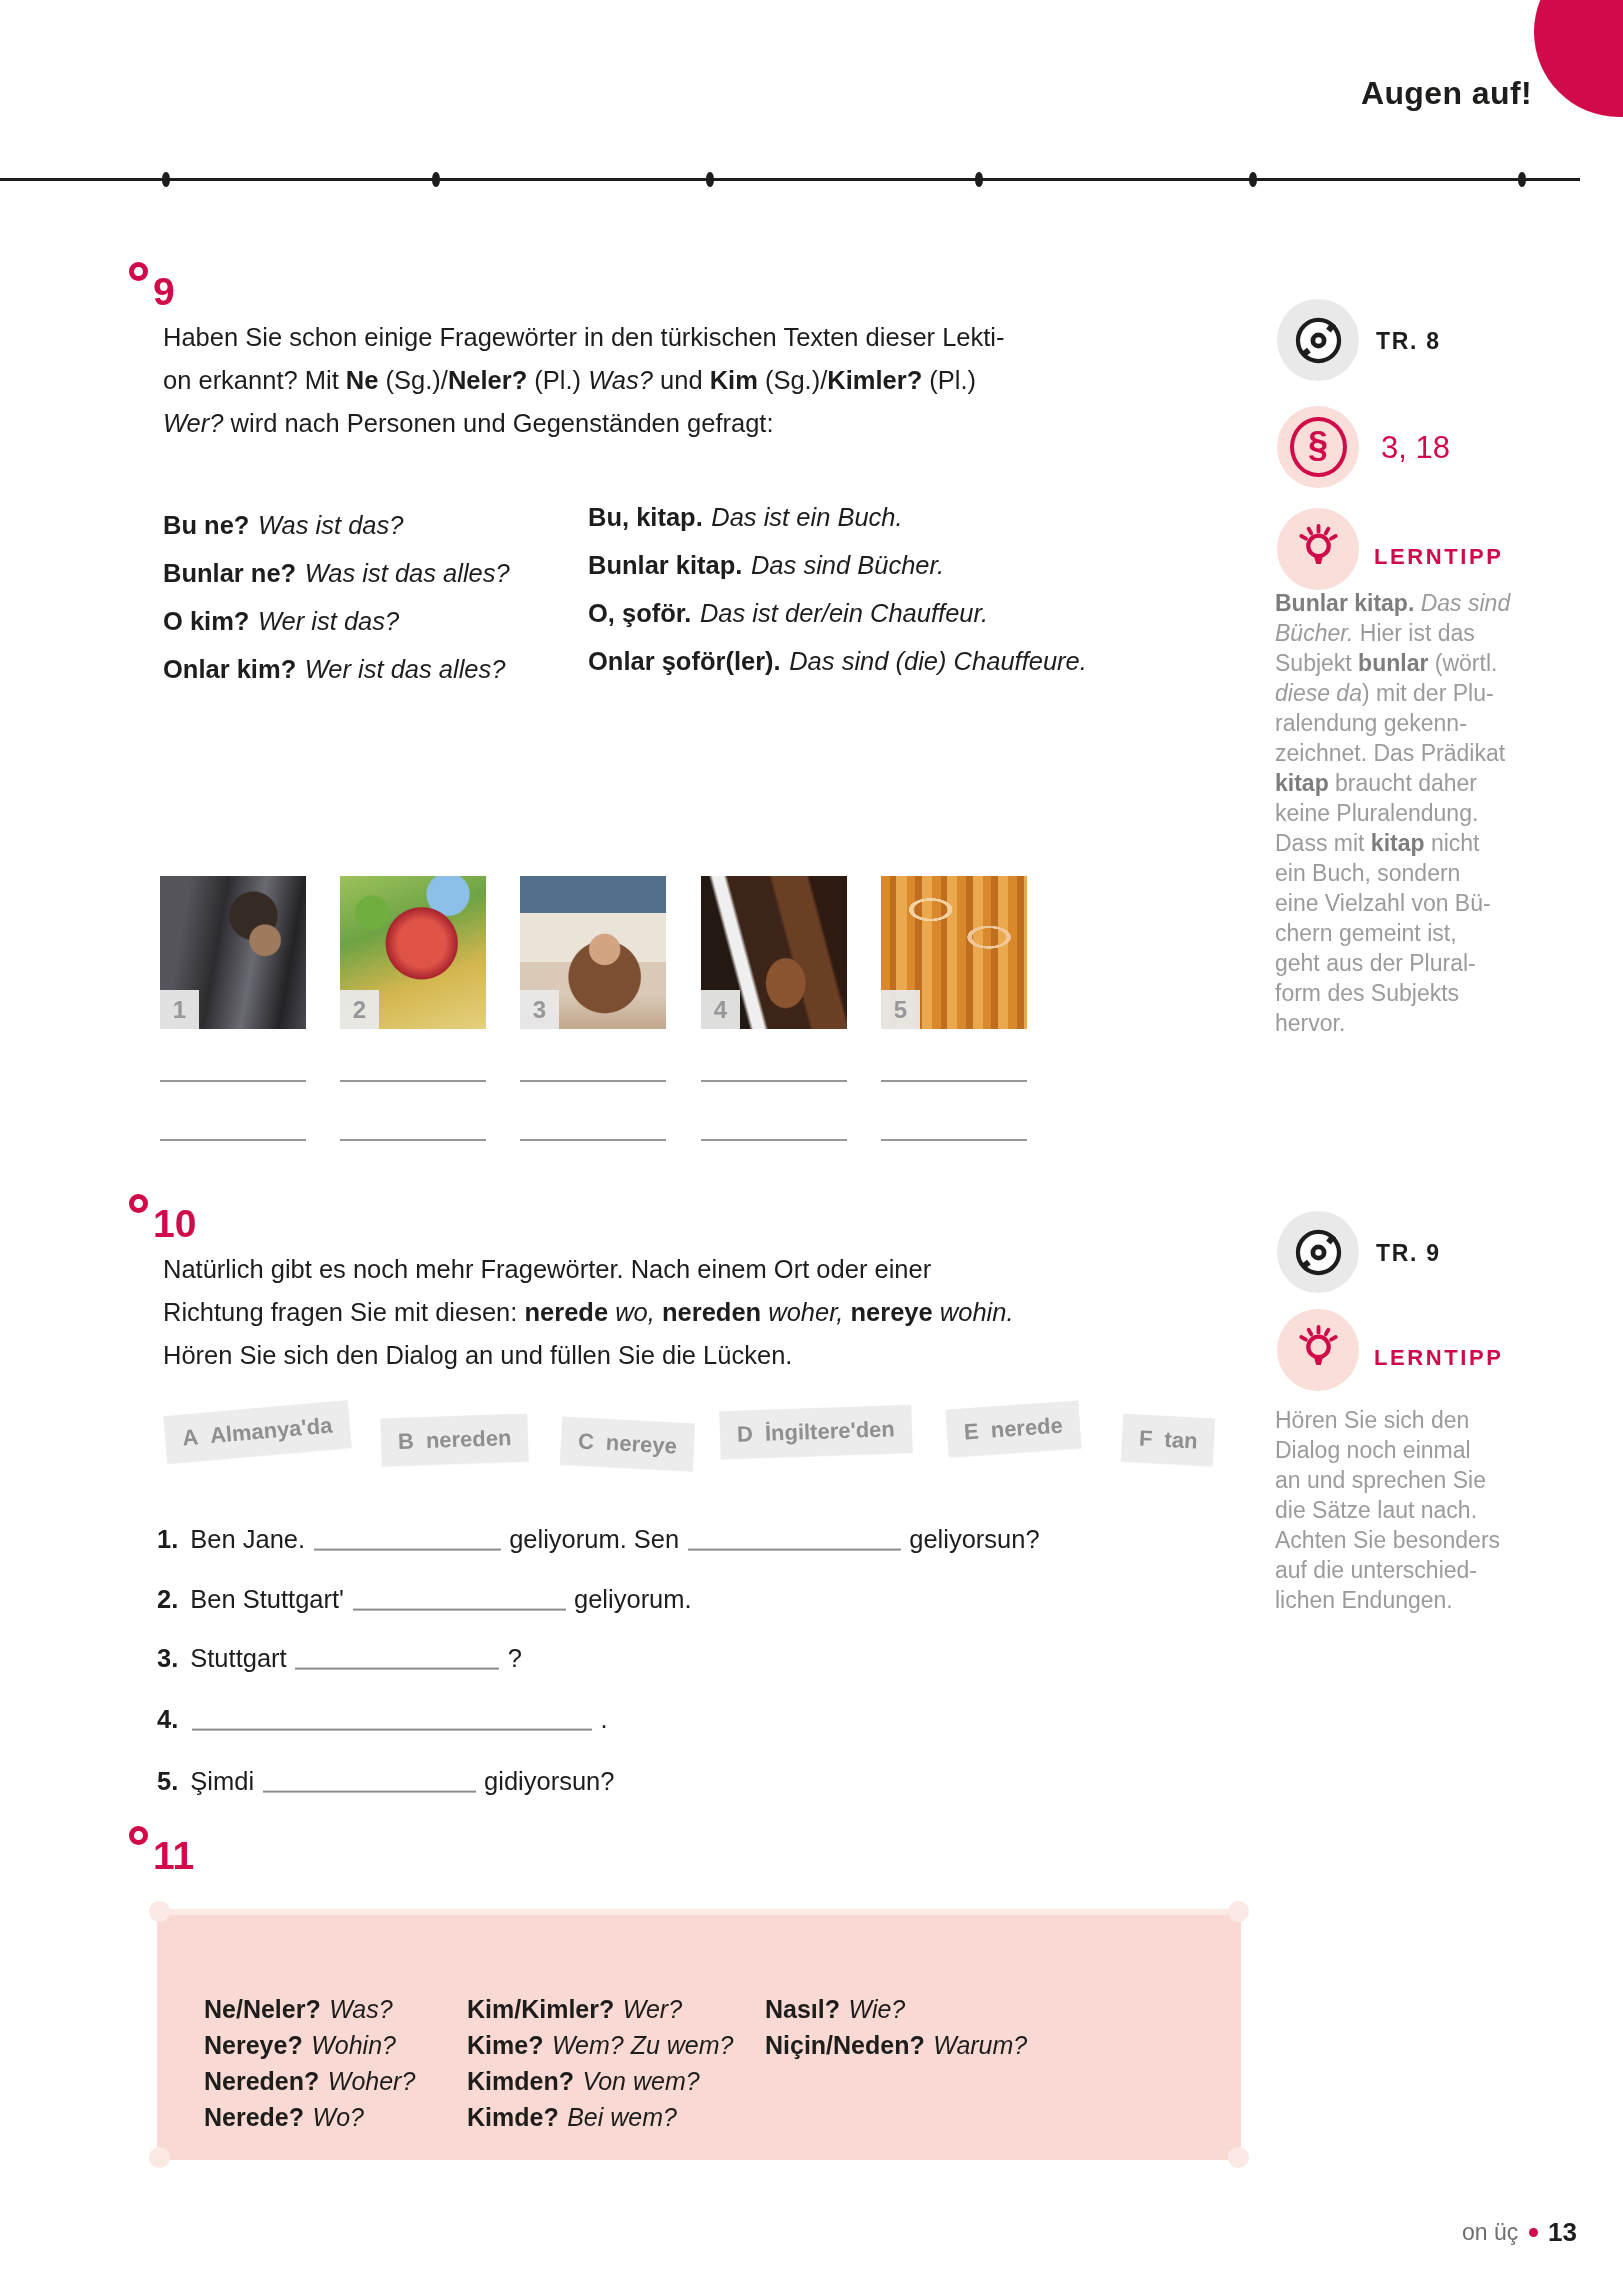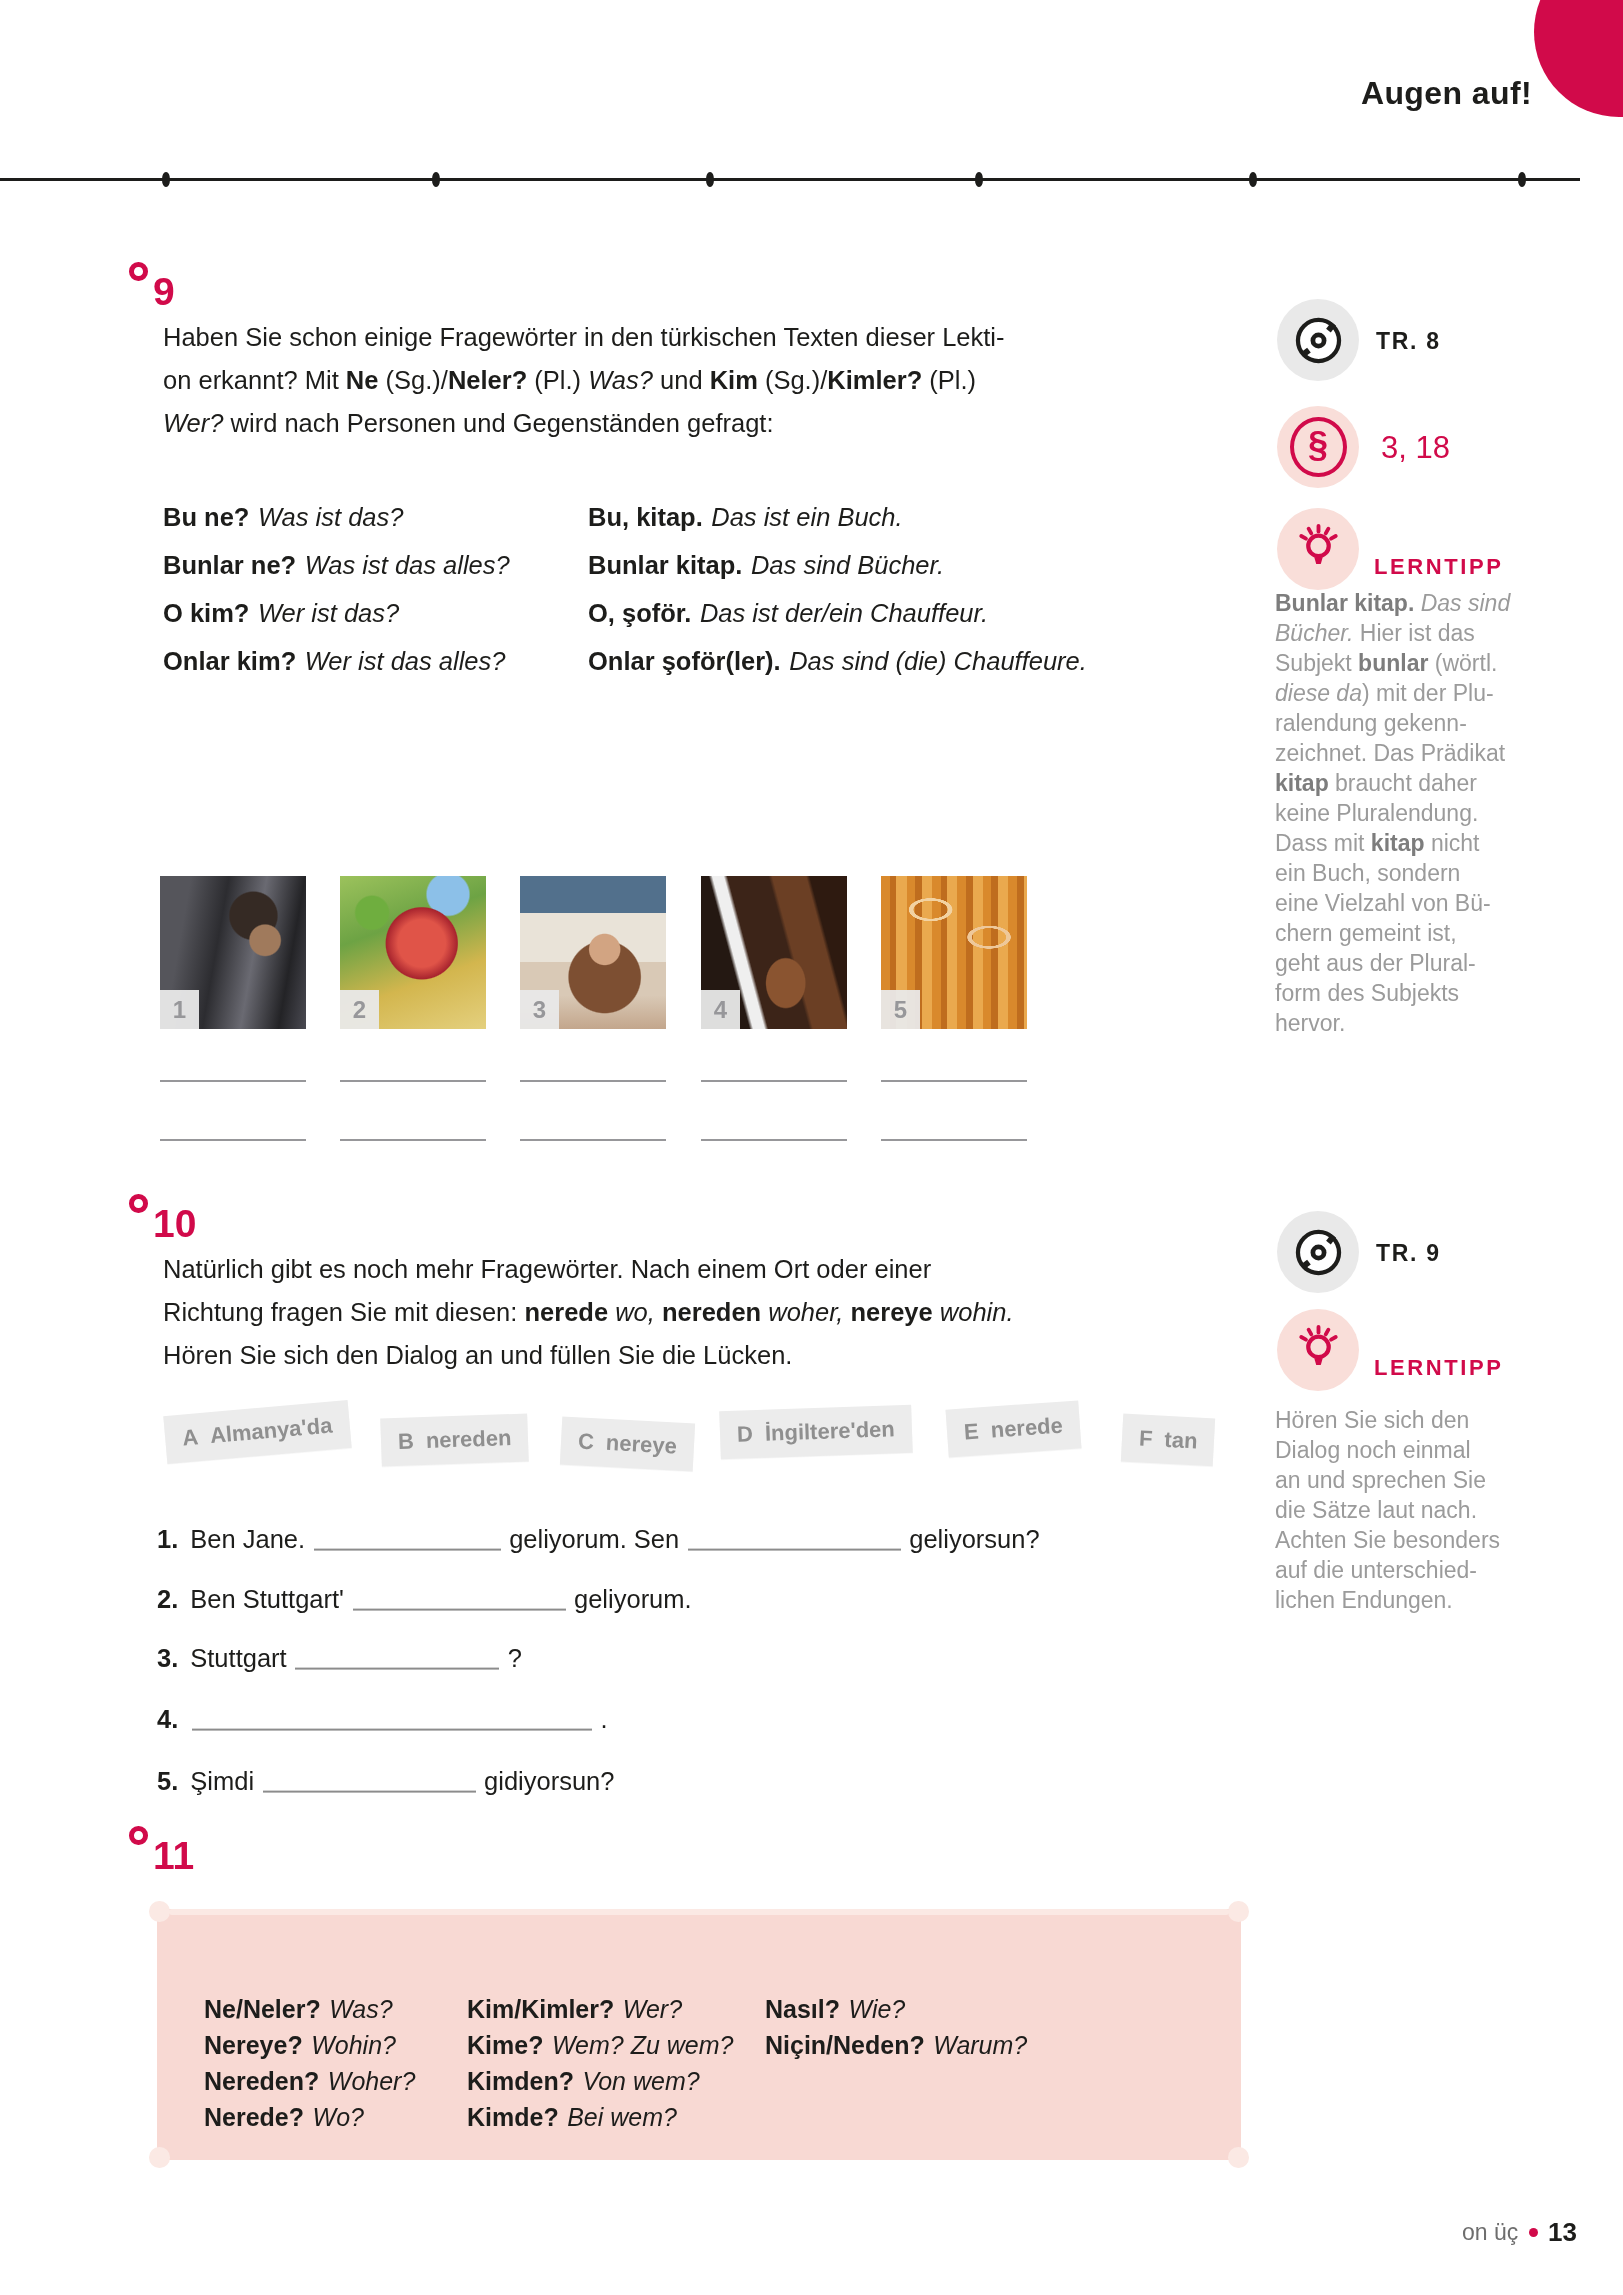--- a/index.html
+++ b/index.html
@@ -18,21 +18,21 @@
   .marker .mnum{position:absolute;left:24px;top:10.2px;font-size:39px;font-weight:700;color:#d10a4a;line-height:1;}
   
   .para{position:absolute;left:163px;width:1097px;font-size:25.5px;line-height:43px;color:#1d1d1b;}
   .pre{white-space:pre-line;}
   .sb{font-weight:700;margin-top:12px;}
   .si{font-style:italic;}
   .dk{color:#7d7d7d;}
   
   .qa-table{position:absolute;left:163px;top:503px;width:1097px;}
   .qa-row{display:flex;height:48px;align-items:flex-start;}
-  .qa-left{width:425px;flex:0 0 425px;}
+  .qa-left{width:425px;flex:0 0 425px;margin-top:8px;}
   .qa-cell{font-size:25.5px;}
   .qa-cell .tr{font-weight:700;}
   .qa-cell .de{font-style:italic;margin-left:8.5px;}
   
   .img-card{position:absolute;top:876px;width:146px;height:153px;overflow:hidden;}
   .img-badge{position:absolute;left:0;bottom:0;width:39px;height:39px;background:rgba(233,233,233,.95);
     color:#97979a;font-size:24px;font-weight:700;display:flex;align-items:center;justify-content:center;}
   .ph1{background:
       radial-gradient(circle at 72% 42%, #a07a5c 0 11%, transparent 12%),
       radial-gradient(circle at 64% 26%, #352a24 0 16%, transparent 17%),
@@ -83,21 +83,21 @@
   .box-col .entry{line-height:36px;white-space:nowrap;}
   .box-col .tr{font-weight:700;}
   .box-col .de{font-style:italic;margin-left:8.5px;}
   
   .icon-circle{position:absolute;width:82px;height:82px;border-radius:50%;display:flex;align-items:center;justify-content:center;}
   .icon-gray{background:#e9e9e9;}
   .icon-pink{background:#f9ded9;}
   .par-ring{width:49px;height:49px;border:4.3px solid #d10a4a;border-radius:50%;display:flex;align-items:center;justify-content:center;
     color:#d10a4a;font-size:36px;font-weight:600;line-height:1;padding-bottom:3.4px;box-sizing:content-box;}
   .side-label-dark{position:absolute;font-size:23px;font-weight:700;letter-spacing:1.7px;color:#1d1d1b;}
-  .side-label-red{position:absolute;font-size:22px;font-weight:700;letter-spacing:2.6px;color:#d10a4a;margin-top:10px;}
+  .side-label-red{position:absolute;font-size:22px;font-weight:700;letter-spacing:2.6px;color:#d10a4a;}
   .side-ref{position:absolute;font-size:31px;color:#d10a4a;}
   .tip{position:absolute;left:1275px;width:340px;font-size:23px;line-height:30px;color:#9b9b9b;}
   
   .footer{position:absolute;top:2217px;right:46px;display:flex;align-items:center;}
   .footer .words{font-size:23px;color:#6e6e6e;}
   .footer .dot{width:9.4px;height:9.4px;border-radius:50%;background:#d10a4a;margin:0 10.2px;}
   .footer .pnum{font-size:26px;font-weight:700;color:#1d1d1b;}
 </style>
 </head>
 <body>

